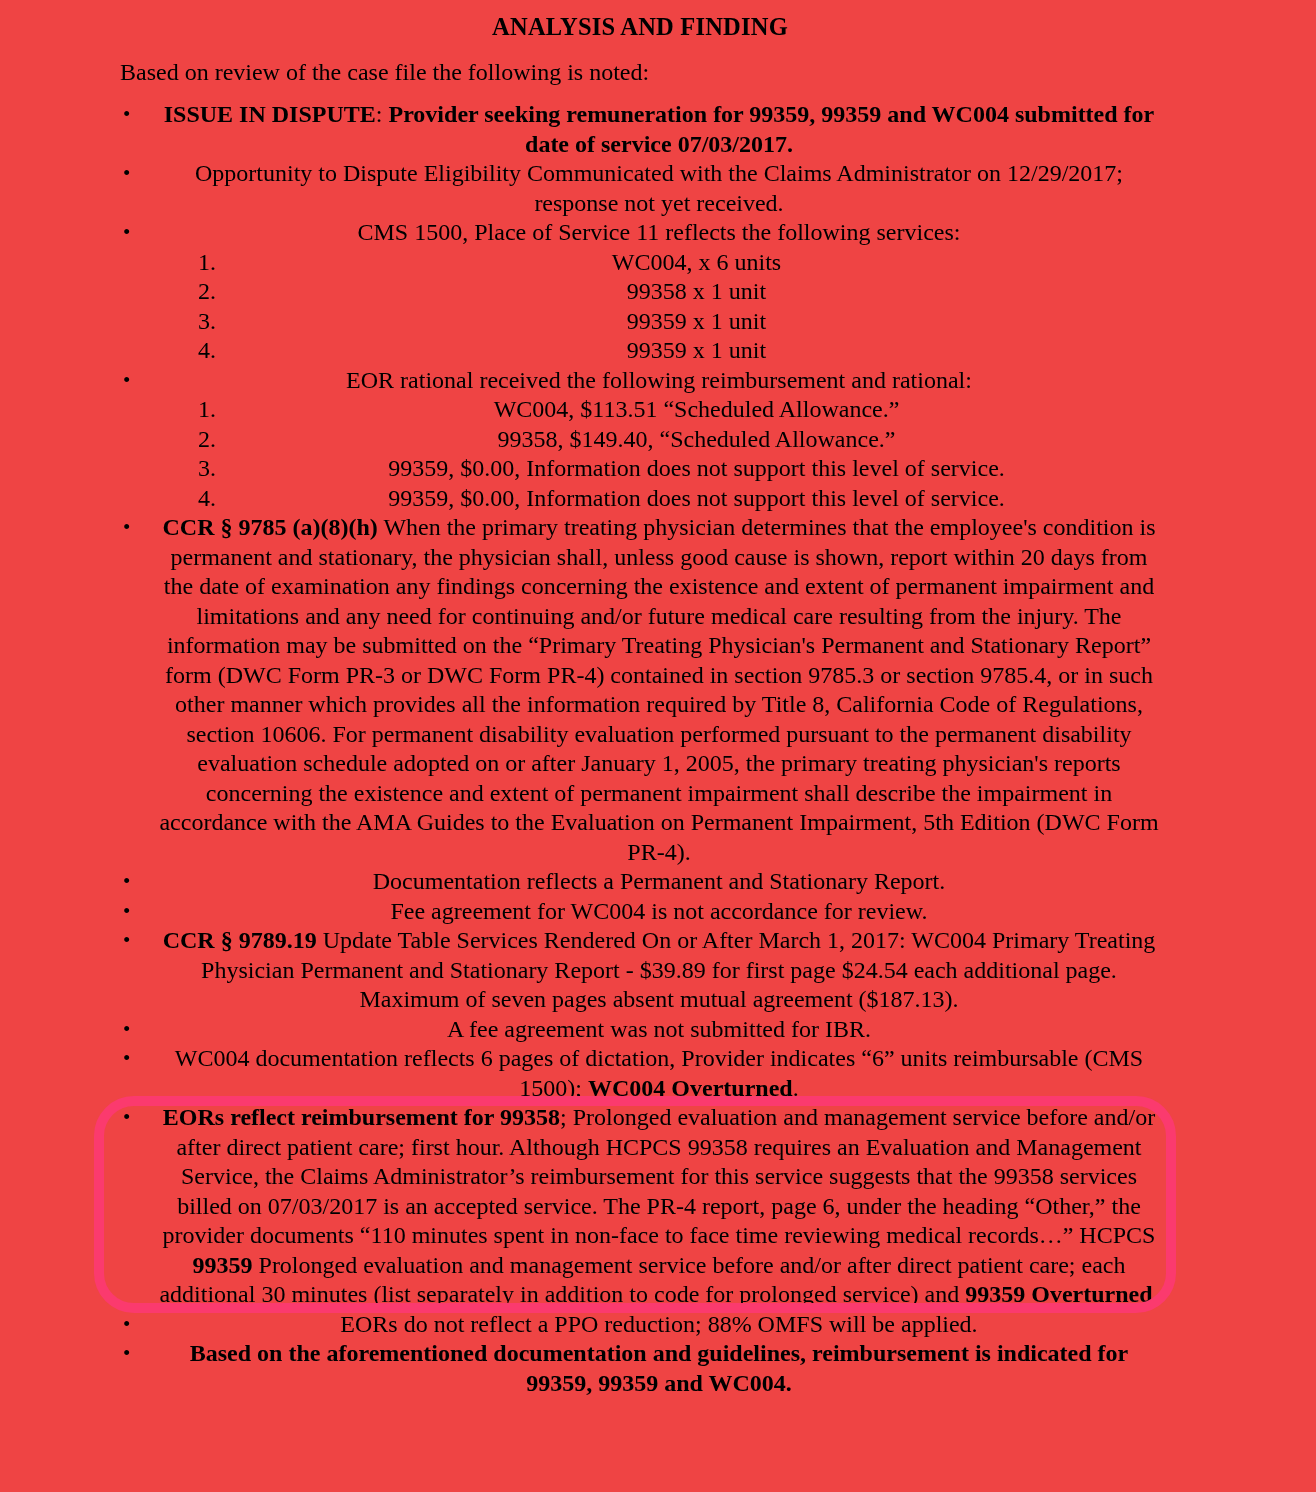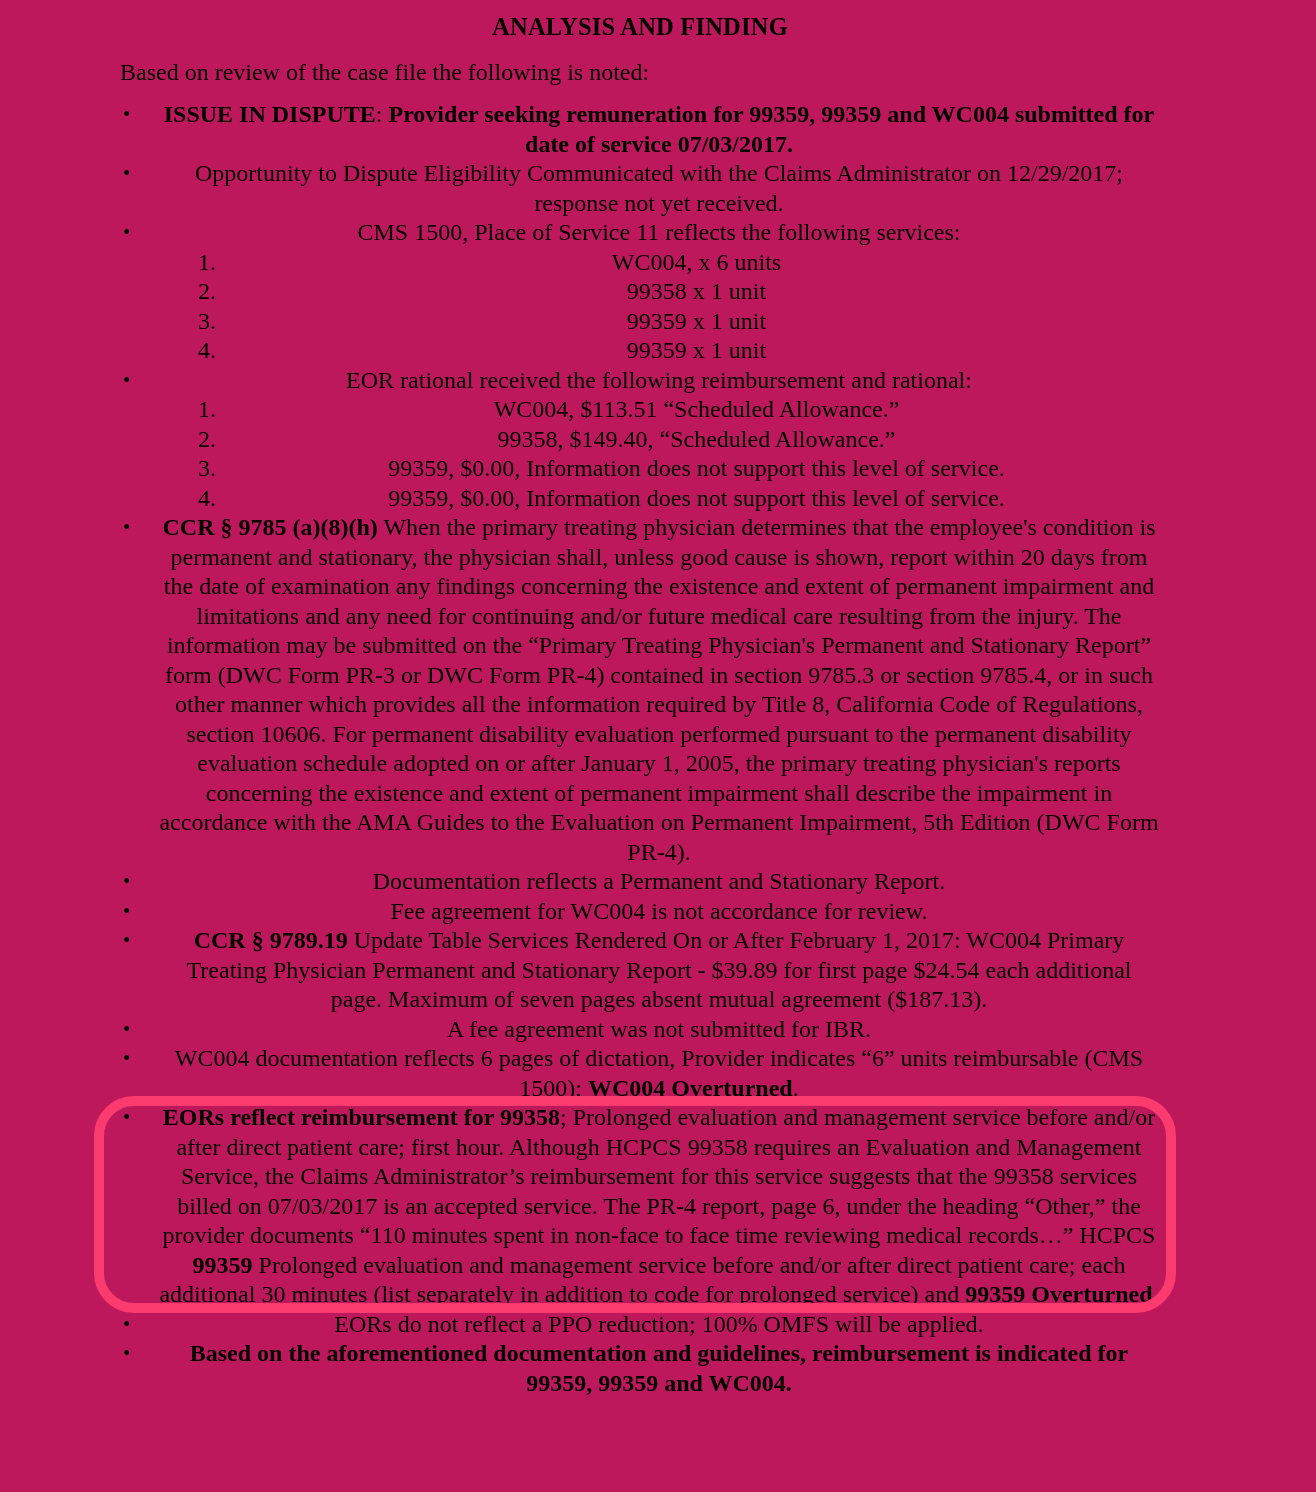--- a/index.html
+++ b/index.html
@@ -16,21 +16,21 @@
     color: #000000;
     -webkit-font-smoothing: antialiased;
   }
   .page {
     position: relative;
     width: 1316px;
     height: 1492px;
     box-sizing: border-box;
     padding: 12px 156px 0 120px;
     overflow: hidden;
-    background: #be185d;
+    background: #ef4444;
   }
   .title {
     font-size: 24.5px;
     font-weight: bold;
     text-align: center;
     margin: 0;
     letter-spacing: 0.2px;
   }
   .intro {
     margin: 16px 0 13px 0;
@@ -144,37 +144,37 @@
       <div class="item bullet">
         <span class="marker">•</span>
         <span class="body"><span>Documentation reflects a Permanent and Stationary Report.</span></span>
       </div>
       <div class="item bullet">
         <span class="marker">•</span>
         <span class="body"><span>Fee agreement for WC004 is not accordance for review.</span></span>
       </div>
       <div class="item bullet">
         <span class="marker">•</span>
-        <span class="body"><b>CCR § 9789.19</b><span> Update Table Services Rendered On or After February 1, 2017:  WC004 Primary Treating Physician Permanent and Stationary Report - $39.89 for first page $24.54 each additional page. Maximum of seven pages absent mutual agreement ($187.13).</span></span>
+        <span class="body"><b>CCR § 9789.19</b><span> Update Table Services Rendered On or After March 1, 2017:  WC004 Primary Treating Physician Permanent and Stationary Report - $39.89 for first page $24.54 each additional page. Maximum of seven pages absent mutual agreement ($187.13).</span></span>
       </div>
       <div class="item bullet">
         <span class="marker">•</span>
         <span class="body"><span>A fee agreement was not submitted for IBR.</span></span>
       </div>
       <div class="item bullet">
         <span class="marker">•</span>
         <span class="body"><span>WC004 documentation reflects 6 pages of dictation, Provider indicates “6” units reimbursable (CMS 1500); </span><b>WC004 Overturned</b><span>.</span></span>
       </div>
       <div class="item bullet highlighted">
         <span class="marker">•</span>
         <span class="body"><b>EORs reflect reimbursement for 99358</b><span>; Prolonged evaluation and management service before and/or after direct patient care; first hour. Although HCPCS 99358 requires an Evaluation and Management Service,  the Claims Administrator’s reimbursement for this service suggests that the 99358 services billed on 07/03/2017 is an accepted service.  The PR-4 report, page 6, under the heading “Other,” the provider documents “110 minutes spent in non-face to face time reviewing medical records…” HCPCS </span><b>99359</b><span> Prolonged evaluation and management service before and/or after direct patient care; each additional 30 minutes (list separately in addition to code for prolonged service) and </span><b>99359 Overturned.</b></span>
         <div class="ring" style="border-color: rgb(251, 58, 110);"></div>
       </div>
       <div class="item bullet">
         <span class="marker">•</span>
-        <span class="body"><span>EORs do not reflect a PPO reduction; 100% OMFS will be applied.</span></span>
+        <span class="body"><span>EORs do not reflect a PPO reduction; 88% OMFS will be applied.</span></span>
       </div>
       <div class="item bullet">
         <span class="marker">•</span>
         <span class="body"><b>Based on the aforementioned documentation and guidelines, reimbursement is indicated for 99359, 99359 and WC004.</b></span>
       </div>
     </div>
 </div>
 
 </body></html>

